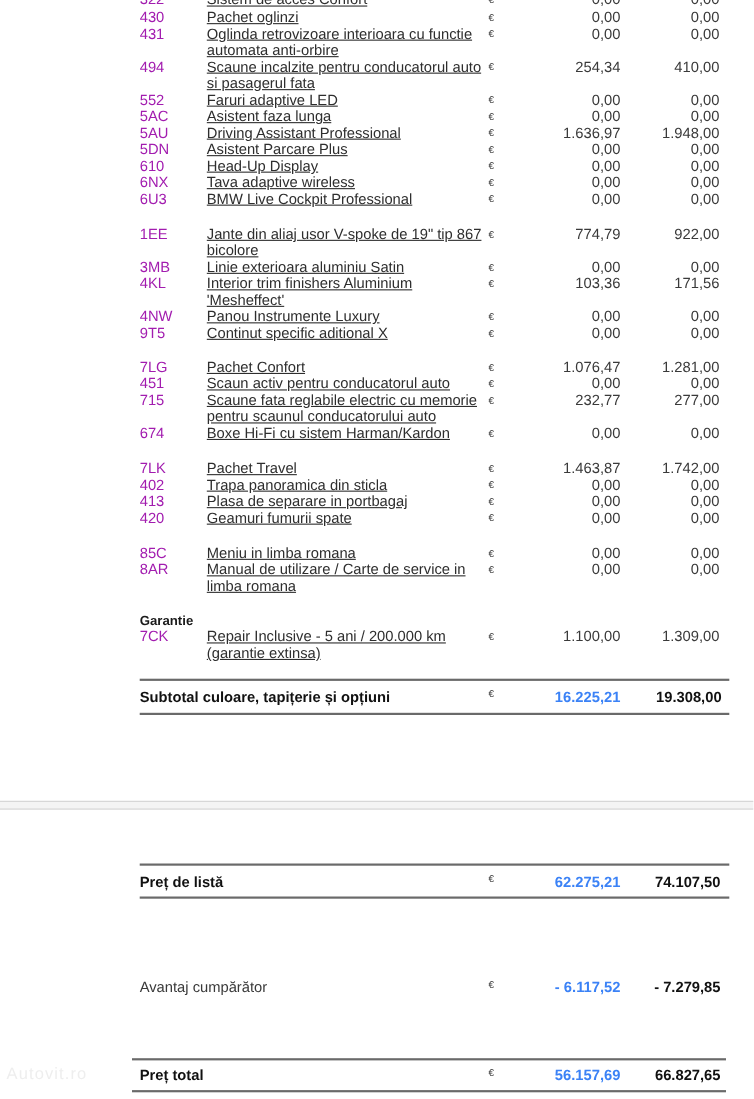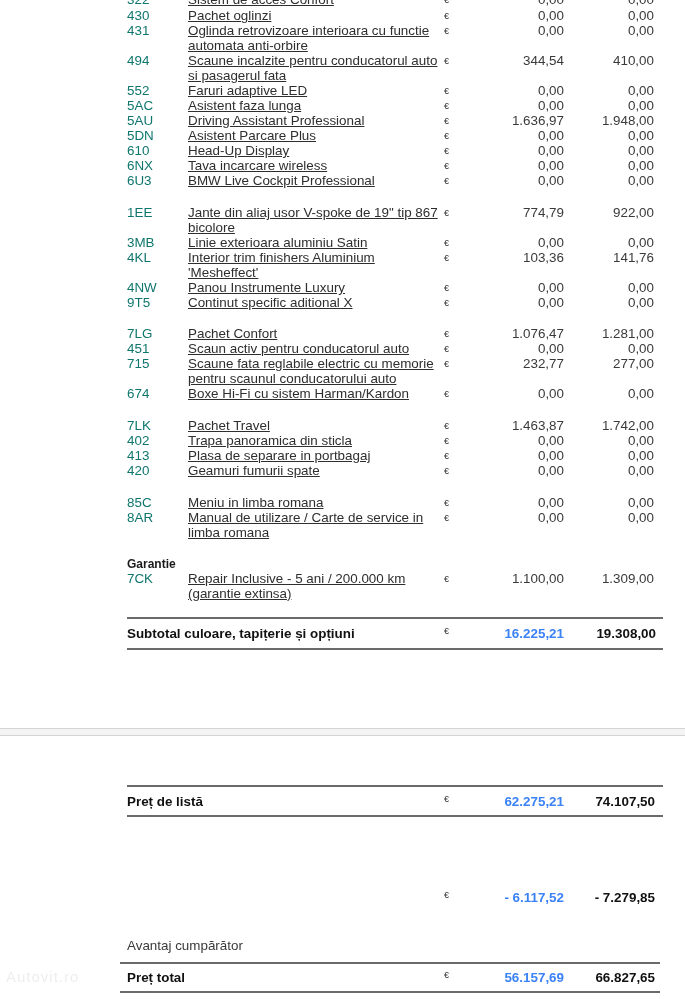--- a/index.html
+++ b/index.html
@@ -1,33 +1,33 @@
 <!DOCTYPE html>
 <html><head>
   <meta charset="utf-8">
   <style>
     html, body { margin: 0; padding: 0; background: #ffffff; }
     body {
       width: 685px; height: 999px; position: relative; overflow: hidden;
       font-family: "Liberation Sans", sans-serif; color: #2a2a2a;
     }
     .row { position: absolute; left: 0; width: 685px; font-size: 13.4px; line-height: 14.8px; }
-    .code { position: absolute; left: 127px; color: #0f766e; }
+    .code { position: absolute; left: 127px; color: #a21caf; }
     .desc { position: absolute; left: 188px; width: 250px; color: #2e2e2e; text-decoration: underline; }
     .cur  { position: absolute; left: 444px; font-size: 9px; color: #333; top: 0; }
     .v1   { position: absolute; right: 121px; text-align: right; color: #3a3a3a; }
     .v2   { position: absolute; right: 31px; text-align: right; color: #3a3a3a; }
     .section-title { position: absolute; left: 127px; font-weight: bold; font-size: 12px; color: #1a1a1a; }
     .hr { position: absolute; height: 1.5px; background: #6a6a6a; }
     .sum { position: absolute; left: 0; width: 685px; font-size: 13.4px; font-weight: bold; color: #111; }
     .sum .label { position: absolute; left: 127px; }
     .sum .cur { font-weight: normal; }
     .sum .v1 { right: 121px; color: #3b82f6; }
     .sum .v2 { right: 30px; color: #111; margin-left: 47px; }
-    .plain .label { font-weight: normal; color: #3a3a3a; margin-top: 48px; }
+    .plain .label { font-weight: normal; color: #3a3a3a; }
     .band { position: absolute; left: 0; width: 685px; top: 728px; height: 6px;
             border-top: 1.5px solid #d4d4d4; border-bottom: 1.5px solid #d4d4d4; background: #f4f4f4; }
     .watermark { position: absolute; left: 6px; top: 968px; font-size: 15px; color: #eeeeee; letter-spacing: 1px; }
   </style>
 </head>
 <body>
 
 <div>
   <div class="row" style="top:-7px">
       <span class="code">322</span>
@@ -47,21 +47,21 @@
       <span class="code">431</span>
       <span class="desc">Oglinda retrovizoare interioara cu functie automata anti-orbire</span>
       <span class="cur">€</span>
       <span class="v1">0,00</span>
       <span class="v2">0,00</span>
     </div>
   <div class="row" style="top:54px">
       <span class="code">494</span>
       <span class="desc">Scaune incalzite pentru conducatorul auto si pasagerul fata</span>
       <span class="cur">€</span>
-      <span class="v1">344,54</span>
+      <span class="v1">254,34</span>
       <span class="v2">410,00</span>
     </div>
   <div class="row" style="top:84px">
       <span class="code">552</span>
       <span class="desc">Faruri adaptive LED</span>
       <span class="cur">€</span>
       <span class="v1">0,00</span>
       <span class="v2">0,00</span>
     </div>
   <div class="row" style="top:99px">
@@ -87,21 +87,21 @@
     </div>
   <div class="row" style="top:144px">
       <span class="code">610</span>
       <span class="desc">Head-Up Display</span>
       <span class="cur">€</span>
       <span class="v1">0,00</span>
       <span class="v2">0,00</span>
     </div>
   <div class="row" style="top:159px">
       <span class="code">6NX</span>
-      <span class="desc">Tava incarcare wireless</span>
+      <span class="desc">Tava adaptive wireless</span>
       <span class="cur">€</span>
       <span class="v1">0,00</span>
       <span class="v2">0,00</span>
     </div>
   <div class="row" style="top:174px">
       <span class="code">6U3</span>
       <span class="desc">BMW Live Cockpit Professional</span>
       <span class="cur">€</span>
       <span class="v1">0,00</span>
       <span class="v2">0,00</span>
@@ -119,21 +119,21 @@
       <span class="desc">Linie exterioara aluminiu Satin</span>
       <span class="cur">€</span>
       <span class="v1">0,00</span>
       <span class="v2">0,00</span>
     </div>
   <div class="row" style="top:251px">
       <span class="code">4KL</span>
       <span class="desc">Interior trim finishers Aluminium 'Mesheffect'</span>
       <span class="cur">€</span>
       <span class="v1">103,36</span>
-      <span class="v2">141,76</span>
+      <span class="v2">171,56</span>
     </div>
   <div class="row" style="top:281px">
       <span class="code">4NW</span>
       <span class="desc">Panou Instrumente Luxury</span>
       <span class="cur">€</span>
       <span class="v1">0,00</span>
       <span class="v2">0,00</span>
     </div>
   <div class="row" style="top:296px">
       <span class="code">9T5</span>

